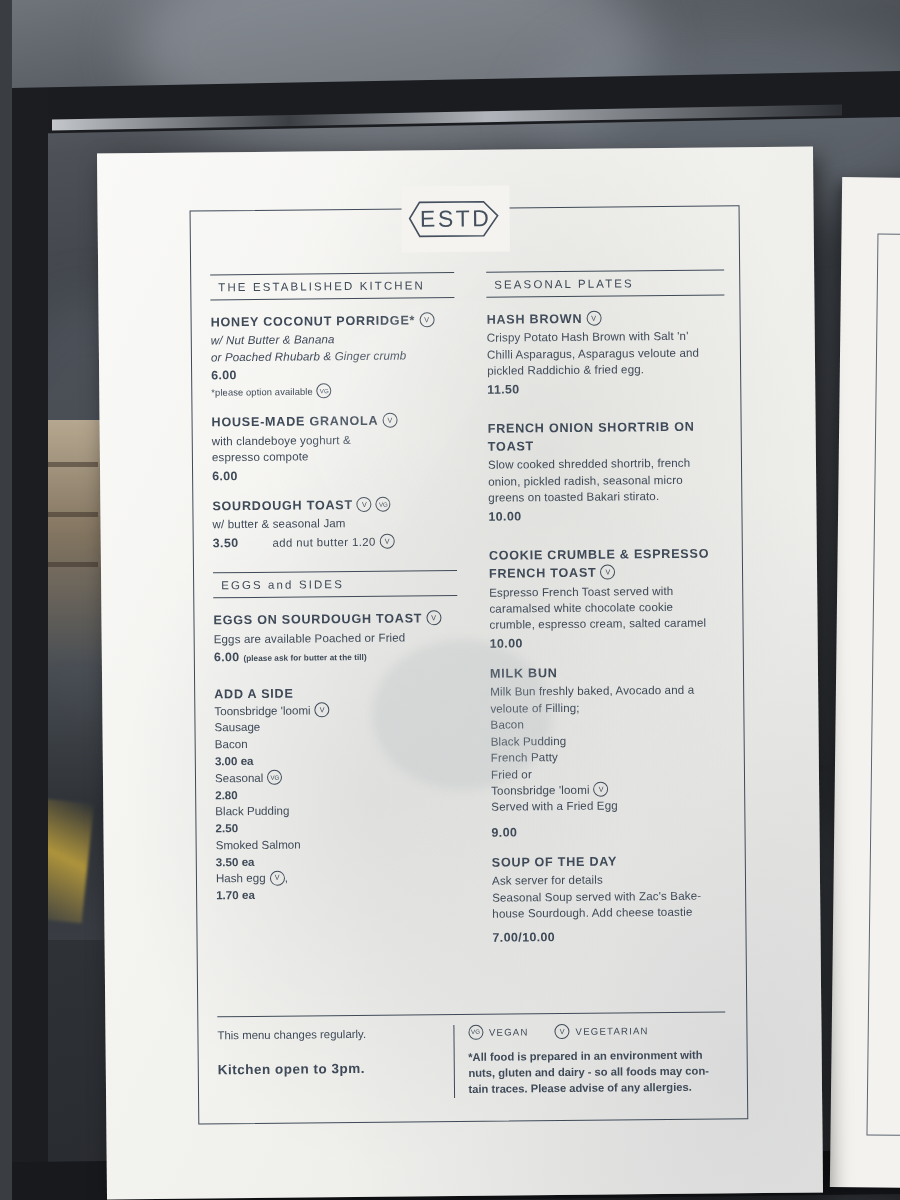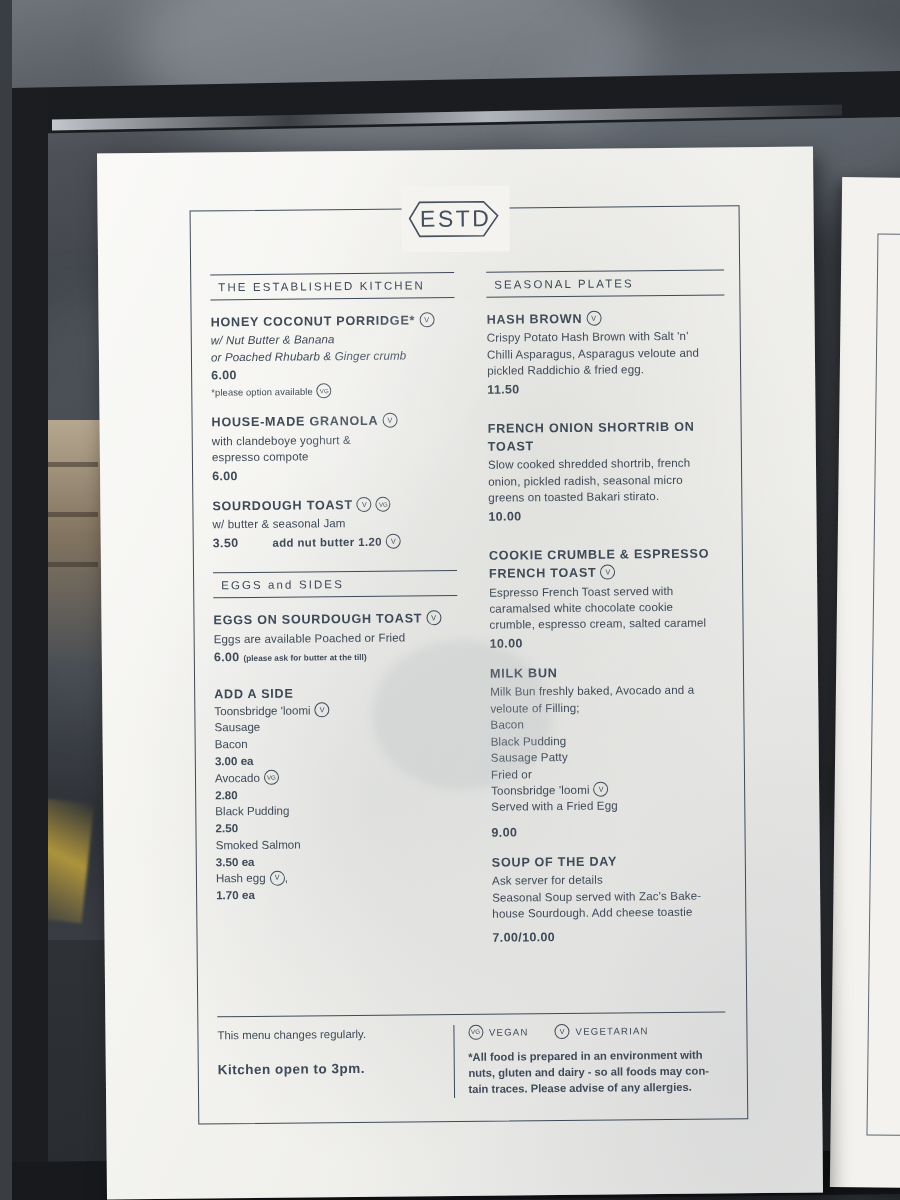--- a/index.html
+++ b/index.html
@@ -192,21 +192,21 @@
     margin-top: 2px;
   }
   .desc em { font-style: italic; }
   .price {
     font-size: 12.4px;
     font-weight: bold;
     letter-spacing: .4px;
     margin-top: 3px;
   }
   .price .inline-add {
-    font-weight: bold;
+    font-weight: normal;
     font-size: 11.4px;
     margin-left: 34px;
     text-align: right;
   }
   .note-small {
     font-size: 9.4px;
     letter-spacing: .1px;
     margin-top: 2px;
   }
   .tiny {
@@ -362,21 +362,21 @@
           <div class="price"><span>6.00</span> <span class="tiny">(please ask for butter at the till)</span></div>
         </div>
 
         <div class="item" style="margin-top:20px">
           <div class="item-name upper">ADD a SIDE</div>
           <div class="side-list">
             <div><span>Toonsbridge 'loomi</span><span class="badge">V</span></div>
             <div>Sausage</div>
             <div>Bacon</div>
             <div class="bold">3.00 ea</div>
-            <div><span>Avocado</span><span class="badge vg">VG</span></div>
+            <div><span>Seasonal</span><span class="badge vg">VG</span></div>
             <div class="bold">2.80</div>
             <div>Black Pudding</div>
             <div class="bold">2.50</div>
             <div>Smoked Salmon</div>
             <div class="bold">3.50 ea</div>
             <div><span>Hash egg</span><span class="badge">V</span><span>,</span></div>
             <div class="bold">1.70 ea</div>
           </div>
         </div>
 
@@ -416,21 +416,21 @@
           <div class="price">10.00</div>
         </div>
 
         <div class="item">
           <div><span class="item-name upper">MILK BUN</span></div>
           <div class="desc">
             <span>Milk Bun freshly baked, Avocado and a</span><br>
             <span>veloute of Filling;</span><br>
             <span>Bacon</span><br>
             <span>Black Pudding</span><br>
-            <span>Sausage Patty</span><br>
+            <span>French Patty</span><br>
             <span>Fried or</span><br>
             <span>Toonsbridge 'loomi</span><span class="badge">V</span><br>
             <span>Served with a Fried Egg</span>
           </div>
           <div class="price" style="margin-top:10px">9.00</div>
         </div>
 
         <div class="item" style="margin-top:10px">
           <div><span class="item-name upper">SOUP OF THE DAY</span></div>
           <div class="desc">

